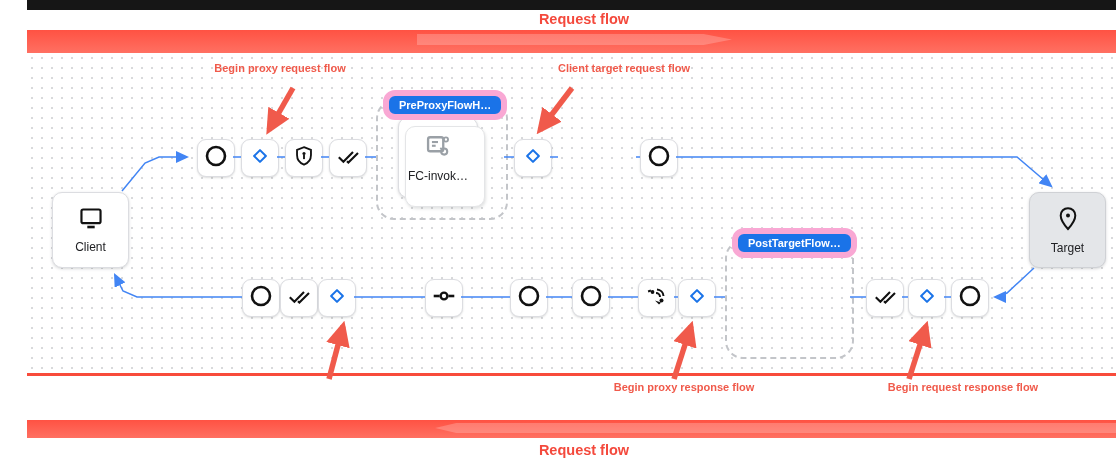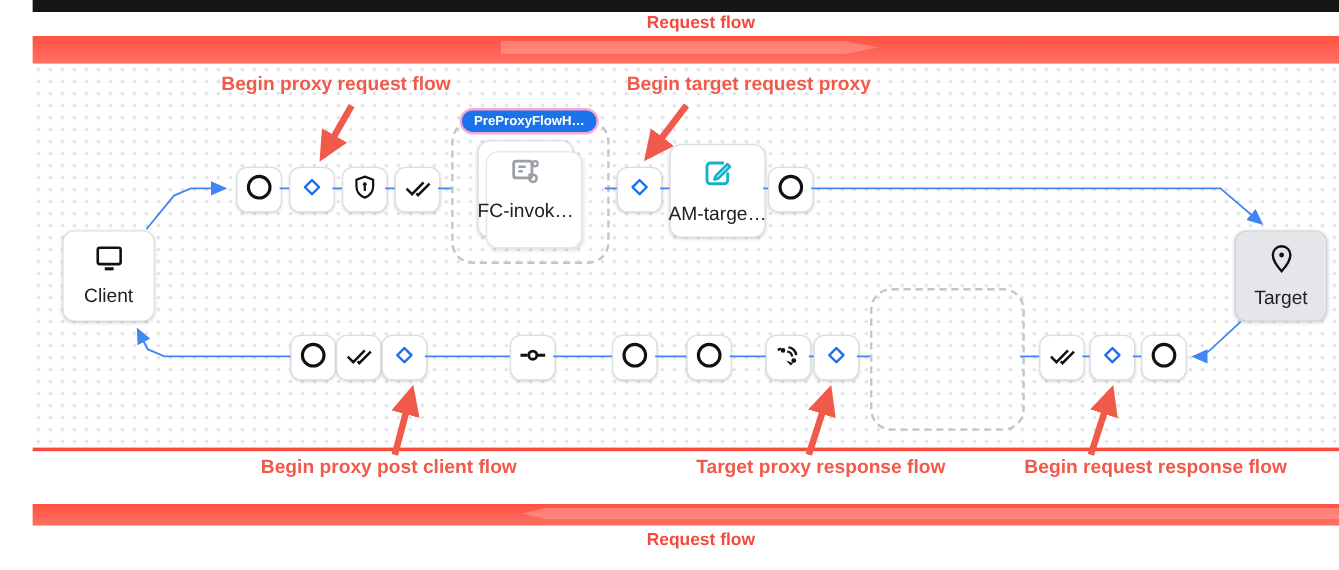--- a/index.html
+++ b/index.html
@@ -15,34 +15,34 @@
   #canvas{position:absolute;left:0;top:53px;width:1116px;height:320px;
           background-image:radial-gradient(#d8d9db 1.2px,transparent 1.4px);
           background-size:10px 10px;border-bottom:3px solid #f84b3b;}
   
   .node-sm{position:absolute;width:36px;height:36px;background:#fff;border:1px solid #dcdde1;
            border-radius:9px;box-shadow:0 1px 2px rgba(60,64,67,.18);
            display:flex;align-items:center;justify-content:center;z-index:3;}
   .node-lg{position:absolute;background:#fff;border:1px solid #dcdde1;border-radius:10px;
            box-shadow:0 1px 3px rgba(60,64,67,.22);display:flex;flex-direction:column;
            align-items:center;justify-content:center;gap:6px;z-index:3;
-           font-size:16px;color:#202124;}
+           font-size:12px;color:#202124;}
   .node-lg .lbl{white-space:nowrap;}
   .stacked::after{content:"";position:absolute;left:6px;top:8px;width:100%;height:100%;
            background:#fff;border:1px solid #e4e5e7;border-radius:10px;z-index:-1;
            box-shadow:1px 2px 3px rgba(60,64,67,.15);}
   .endpoint{width:75px;height:74px;text-align:right;}
   .target-ep{background:#e4e6e9;border-color:#cfd1d5;}
   
   .hook-box{position:absolute;border:2px dashed #c3c5c9;border-radius:18px;z-index:1;}
   .badge{position:absolute;background:#1a73e8;color:#fff;font-size:11px;font-weight:bold;
-         padding:3px 10px;border-radius:12px;border:2px solid #f9a8d4;white-space:nowrap;z-index:4;}
+         padding:3px 10px;border-radius:12px;border:6px solid #f9a8d4;white-space:nowrap;z-index:4;}
   
   .annot{position:absolute;transform:translateX(-50%);color:#f05a4b;font-weight:bold;
-         font-size:16px;white-space:nowrap;z-index:6;}
+         font-size:11px;white-space:nowrap;z-index:6;}
   svg.overlay{position:absolute;left:0;top:0;z-index:5;pointer-events:none;}
 </style>
 </head>
 <body>
 
 <div id="stage">
 
   <div class="black-bar"></div>
   <div class="flow-title" style="left:557px;top:11px;">Request flow</div>
   <div class="red-bar" style="top:30px;height:23px;">
@@ -109,29 +109,20 @@
         </svg>
     </span>
     <span class="lbl">FC-invok…</span>
   </div>
 
   <div class="node-sm" style="left:487px;top:139px;">
     <span><svg width="20" height="20" viewBox="0 0 24 24">
           <rect x="7" y="7" width="10" height="10" transform="rotate(45 12 12)" fill="none" stroke="#1a73e8" stroke-width="2.4" stroke-linejoin="round"></rect>
         </svg></span>
   </div>
-  <div class="node-lg" style="left:531px;top:120px;width:78px;height:76px;">
-    <span>
-      <svg width="28" height="28" viewBox="0 0 24 24">
-          <path d="M16.5 4.2 H7 a2.6 2.6 0 0 0 -2.6 2.6 v9.6 A2.6 2.6 0 0 0 7 19 h9.6 a2.6 2.6 0 0 0 2.6 -2.6 V11" fill="none" stroke="#17b2c9" stroke-width="2.1"></path>
-          <path d="M10.6 13.4 L19 5 l1.8 1.8 -8.4 8.4 -2.6 .8 Z" fill="none" stroke="#17b2c9" stroke-width="1.9" stroke-linejoin="round"></path>
-        </svg>
-    </span>
-    <span class="lbl">AM-targe…</span>
-  </div>
   <div class="node-sm" style="left:613px;top:139px;">
     <span><svg width="24" height="24" viewBox="0 0 24 24">
           <circle cx="12" cy="12" r="9" fill="none" stroke="#111" stroke-width="2.6"></circle>
         </svg></span>
   </div>
 
   <div class="node-sm" style="left:215px;top:279px;">
     <span><svg width="24" height="24" viewBox="0 0 24 24">
           <circle cx="12" cy="12" r="9" fill="none" stroke="#111" stroke-width="2.6"></circle>
         </svg></span>
@@ -176,20 +167,21 @@
         </svg>
     </span>
   </div>
   <div class="node-sm" style="left:651px;top:279px;">
     <span><svg width="20" height="20" viewBox="0 0 24 24">
           <rect x="7" y="7" width="10" height="10" transform="rotate(45 12 12)" fill="none" stroke="#1a73e8" stroke-width="2.4" stroke-linejoin="round"></rect>
         </svg></span>
   </div>
 
   <div class="hook-box" style="left:698px;top:240px;width:125px;height:115px;"></div>
+  <div class="badge" style="left:705px;top:228px;">PostTargetFlow…</div>
 
   <div class="node-sm" style="left:839px;top:279px;">
     <span><svg width="24" height="24" viewBox="0 0 24 24">
           <path d="M2.8 13.2 l4.6 4.6 L17 8" fill="none" stroke="#111" stroke-width="2.1"></path>
           <path d="M11 17.2 l1.4 1.4 L22 9" fill="none" stroke="#111" stroke-width="2.1"></path>
         </svg></span>
   </div>
   <div class="node-sm" style="left:881px;top:279px;">
     <span><svg width="20" height="20" viewBox="0 0 24 24">
           <rect x="7" y="7" width="10" height="10" transform="rotate(45 12 12)" fill="none" stroke="#1a73e8" stroke-width="2.4" stroke-linejoin="round"></rect>
@@ -238,23 +230,22 @@
     <g stroke="#f05a4b" stroke-width="5.5" fill="none">
       <line x1="266" y1="88" x2="242" y2="130" marker-end="url(#ar)"></line>
       <line x1="545" y1="88" x2="513" y2="130" marker-end="url(#ar)"></line>
       <line x1="302" y1="379" x2="316" y2="326" marker-end="url(#ar)"></line>
       <line x1="647" y1="379" x2="664" y2="326" marker-end="url(#ar)"></line>
       <line x1="882" y1="379" x2="899" y2="326" marker-end="url(#ar)"></line>
     </g>
   </svg>
 
   <div class="annot" style="left:253px;top:62px;">Begin proxy request flow</div>
-  <div class="annot" style="left:597px;top:62px;">Begin target request proxy</div>
-  <div class="annot" style="left:297px;top:381px;">Begin proxy post client flow</div>
-  <div class="annot" style="left:657px;top:381px;">Target proxy response flow</div>
+  <div class="annot" style="left:597px;top:62px;">Client target request flow</div>
+  <div class="annot" style="left:657px;top:381px;">Begin proxy response flow</div>
   <div class="annot" style="left:936px;top:381px;">Begin request response flow</div>
 
   <div class="red-bar" style="top:420px;height:18px;">
     <div class="bar-arrow" style="left:408px;top:3px;width:708px;height:10px;
                 clip-path:polygon(3% 0,100% 0,100% 100%,3% 100%,0 50%);"></div>
   </div>
   <div class="flow-title" style="left:557px;top:442px;">Request flow</div>
 
 </div>
 

